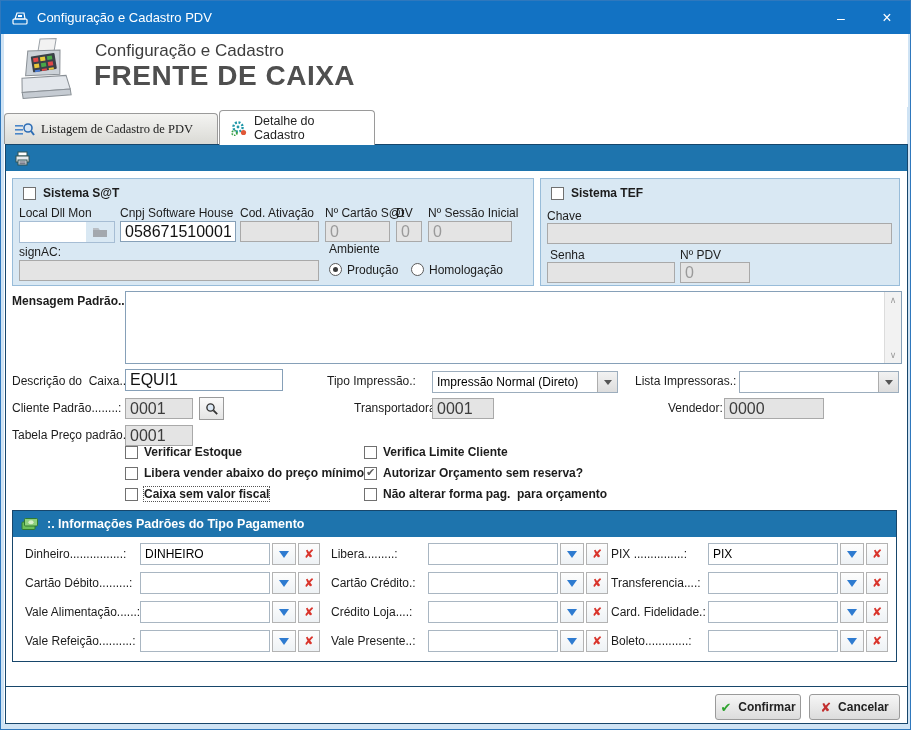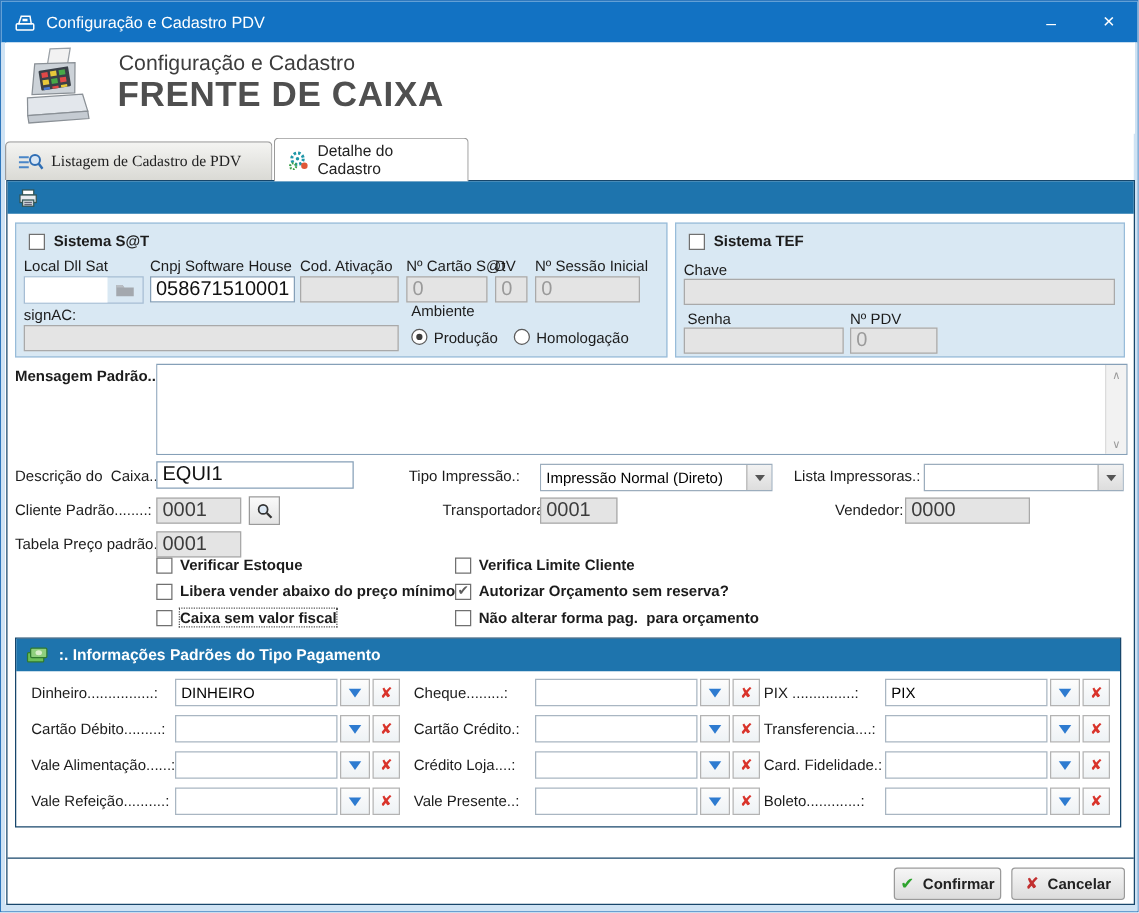--- a/index.html
+++ b/index.html
@@ -173,21 +173,21 @@
             <rect x="5.5" y="10.5" width="6" height="1" fill="#667"></rect>
             <rect x="5.5" y="12.2" width="6" height="1" fill="#667"></rect>
           </svg>
       </span>
     </div>
 
     <div class="subpanel sat">
       <span class="checkbox" style="left:10px; top:8px;"></span>
       <span class="label blabel" style="left:30px; top:7px;">Sistema S@T</span>
 
-      <span class="label" style="left:6px; top:27px;">Local Dll Sat</span>
+      <span class="label" style="left:6px; top:27px;">Local Dll Mon</span>
       <span class="label" style="left:107px; top:27px;">Cnpj Software House</span>
       <span class="label" style="left:227px; top:27px;">Cod. Ativação</span>
       <span class="label" style="left:312px; top:27px;">Nº Cartão S@t</span>
       <span class="label" style="left:383px; top:27px;">DV</span>
       <span class="label" style="left:415px; top:27px;">Nº Sessão Inicial</span>
 
       <span class="dll-group">
         <input value="" style="">
         <span class="dll-folder">
           <svg width="16" height="12" viewBox="0 0 16 12">
@@ -292,21 +292,21 @@
         <span>:. Informações Padrões do Tipo Pagamento</span>
       </div>
 
       <div class="pay-cell" style="left:12px; top:32px;">
         <span class="pay-label w1">Dinheiro................:</span>
         <input class="pay-input" value="DINHEIRO" style="">
         <span class="pay-arrow"></span>
           <span class="pay-x">✘</span>
       </div>
       <div class="pay-cell" style="left:318px; top:32px;">
-        <span class="pay-label w2">Cheque.........:</span>
+        <span class="pay-label w2">Libera.........:</span>
         <input class="pay-input" value="" style="">
         <span class="pay-arrow"></span>
           <span class="pay-x">✘</span>
       </div>
       <div class="pay-cell" style="left:598px; top:32px;">
         <span class="pay-label w3">PIX ...............:</span>
         <input class="pay-input" value="PIX" style="">
         <span class="pay-arrow"></span>
           <span class="pay-x">✘</span>
       </div>

